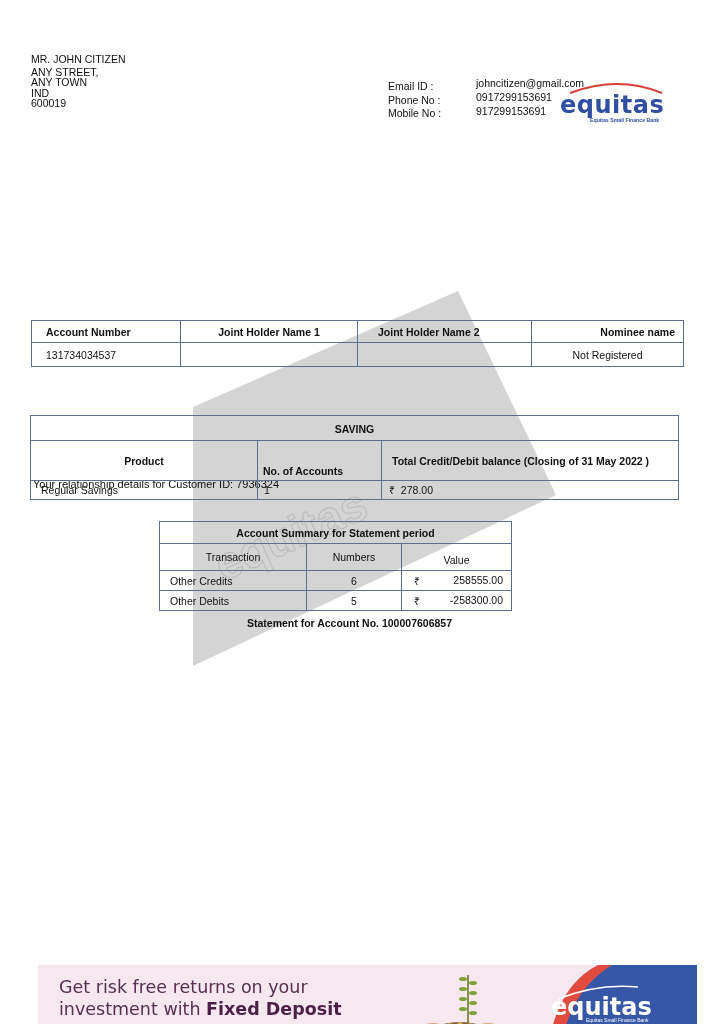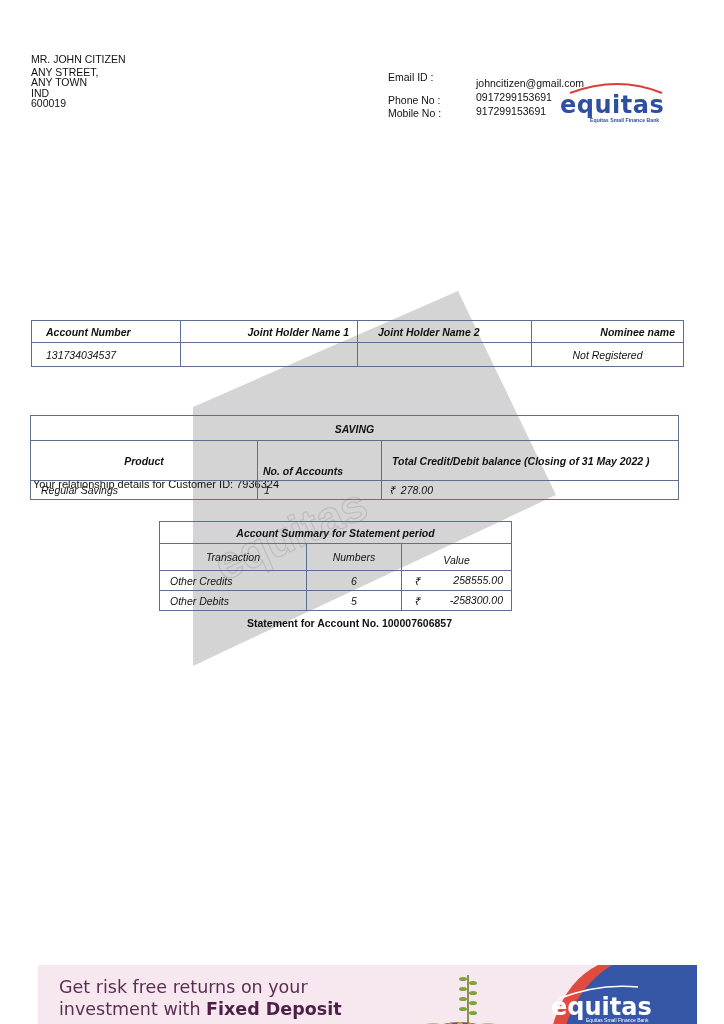--- a/index.html
+++ b/index.html
@@ -19,21 +19,21 @@
 
   
   #logo { left:558px; top:26px; width:120px; height:44px; }
 
   
   .contact-label { position:absolute; left:388px; font-size:10.5px; }
   .contact-value { position:absolute; left:476px; font-size:10.5px; }
 
   
   table { border-collapse:collapse; font-size:10.5px; }
-  td, th { border:1px solid #5b6f8e; padding:0 8px;font-style:italic; }
+  td, th { border:1px solid #5b6f8e; padding:0 8px; }
   th { font-weight:bold; }
 
   #acct-table { position:absolute; left:31px; top:320px; width:653px; }
   #acct-table th { height:21px; }
   #acct-table td { height:23px; }
 
   #relationship { left:33px; top:379px; font-size:11px; }
 
   #saving-table { position:absolute; left:30px; top:415px; width:649px; }
   #saving-table .cap th { height:22px; padding-top:2px; }
@@ -72,32 +72,32 @@
 </div>
 
 <div id="logo" class="abs layer">
   <svg width="120" height="44" viewBox="0 0 120 44" xmlns="http://www.w3.org/2000/svg">
     <path d="M12 12 Q60 -6 104 12" stroke="#d8403a" stroke-width="2.2" fill="none"></path>
     <text x="2" y="32" font-family="DejaVu Sans, sans-serif" font-weight="bold" font-size="24" fill="#2f4fa2" letter-spacing="0.5">equitas</text>
     <text x="32" y="41" font-family="Liberation Sans, sans-serif" font-size="5.2" font-weight="bold" fill="#2f4fa2">Equitas Small Finance Bank</text>
   </svg>
 </div>
 
-<div class="contact-label abs layer" style="top:71px">Email ID :</div>
+<div class="contact-label abs layer" style="top:80px">Email ID :</div>
 <div class="contact-value abs layer" style="top:77px">johncitizen@gmail.com</div>
 <div class="contact-label abs layer" style="top:94px">Phone No :</div>
 <div class="contact-value abs layer" style="top:91px">0917299153691</div>
 <div class="contact-label abs layer" style="top:107px">Mobile No :</div>
 <div class="contact-value abs layer" style="top:105px">917299153691</div>
 
 <table id="acct-table" class="layer">
   <tbody>
       <tr>
     <th style="width:126px;text-align:left;padding-left:14px">Account Number</th>
-    <th style="width:160px;text-align:right;">Joint Holder Name 1</th>
+    <th style="width:160px;text-align:center;">Joint Holder Name 1</th>
     <th style="width:145px;text-align:left;padding-left:20px">Joint Holder Name  2</th>
     <th style="text-align:right">Nominee name</th>
   </tr>
   <tr>
     <td style="padding-left:14px">131734034537</td>
     <td></td>
     <td></td>
     <td style="text-align:center">Not Registered</td>
   </tr>
 </tbody>

